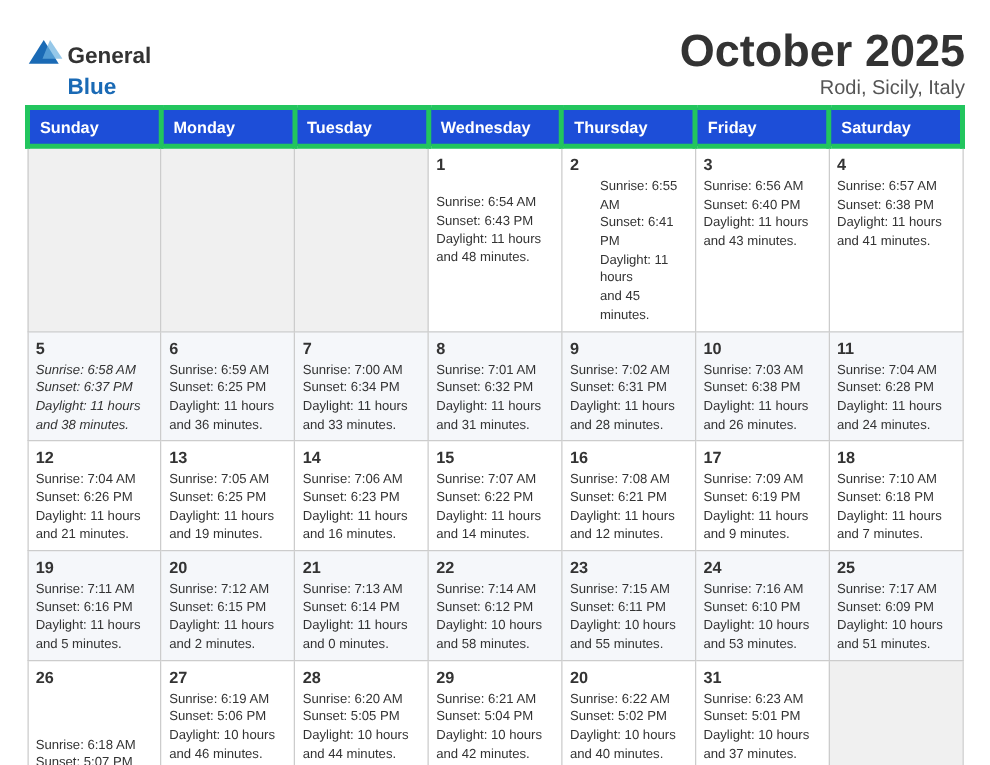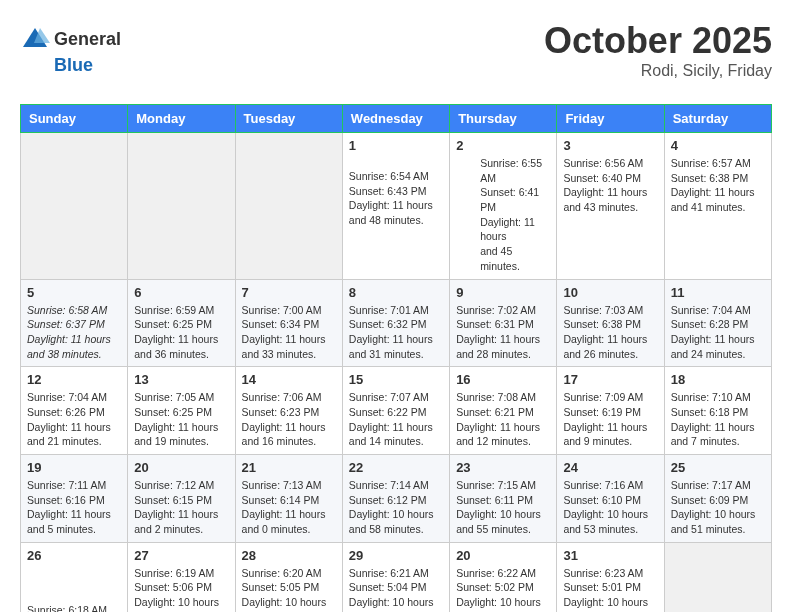--- a/index.html
+++ b/index.html
@@ -6,22 +6,22 @@
     body {
       font-family: Arial, sans-serif;
       background: #fff;
       width: 792px;
       min-height: 612px;
       padding: 20px;
     }
     .header-area {
       display: flex;
       justify-content: space-between;
-      align-items: center;
-      margin-bottom: 24px;
+      align-items: flex-end;
+      margin-bottom: 4px;
     }
     .logo-icon {
       width: 30px;
       height: 30px;
       margin-right: 4px;
     }
     .title-area {
       text-align: right;
     }
     .month-title {
@@ -32,26 +32,26 @@
     .location-title {
       font-size: 16px;
       color: #555;
     }
     .calendar {
       width: 100%;
       border-collapse: collapse;
       border: 1px solid #ccc;
     }
     .calendar th {
-      background-color: #3b82f6;
+      background-color: #1d4ed8;
       color: #fff;
       text-align: left;
       padding: 6px 8px;
       font-size: 13px;
-      border: 1px solid #22c55e;
+      border: 4px solid #22c55e;
     }
     .calendar td {
       border: 1px solid #ccc;
       vertical-align: top;
       padding: 5px 6px;
       width: 107px;
       min-height: 80px;
       font-size: 11px;
       color: #333;
       background: #fff;
@@ -91,21 +91,21 @@
       <svg class="logo-icon" viewBox="0 0 30 30">
         <polygon points="15,3 27,22 3,22" fill="#1a6ab5"></polygon>
         <polygon points="20,3 30,18 14,18" fill="#6ab0e0" opacity="0.7"></polygon>
       </svg>
       <span style="font-size:18px;font-weight:bold;color:#333;">General</span>
     </div>
     <span style="font-size:18px;font-weight:bold;color:#1a6ab5;margin-left:34px;">Blue</span>
   </div>
   <div class="title-area">
     <div class="month-title">October 2025</div>
-    <div class="location-title">Rodi, Sicily, Friday</div>
+    <div class="location-title">Rodi, Sicily, Italy</div>
   </div>
 </div>
 
 <table class="calendar">
   <thead>
     <tr>
     <th>Sunday</th>
         <th>Monday</th>
         <th>Tuesday</th>
         <th>Wednesday</th>

